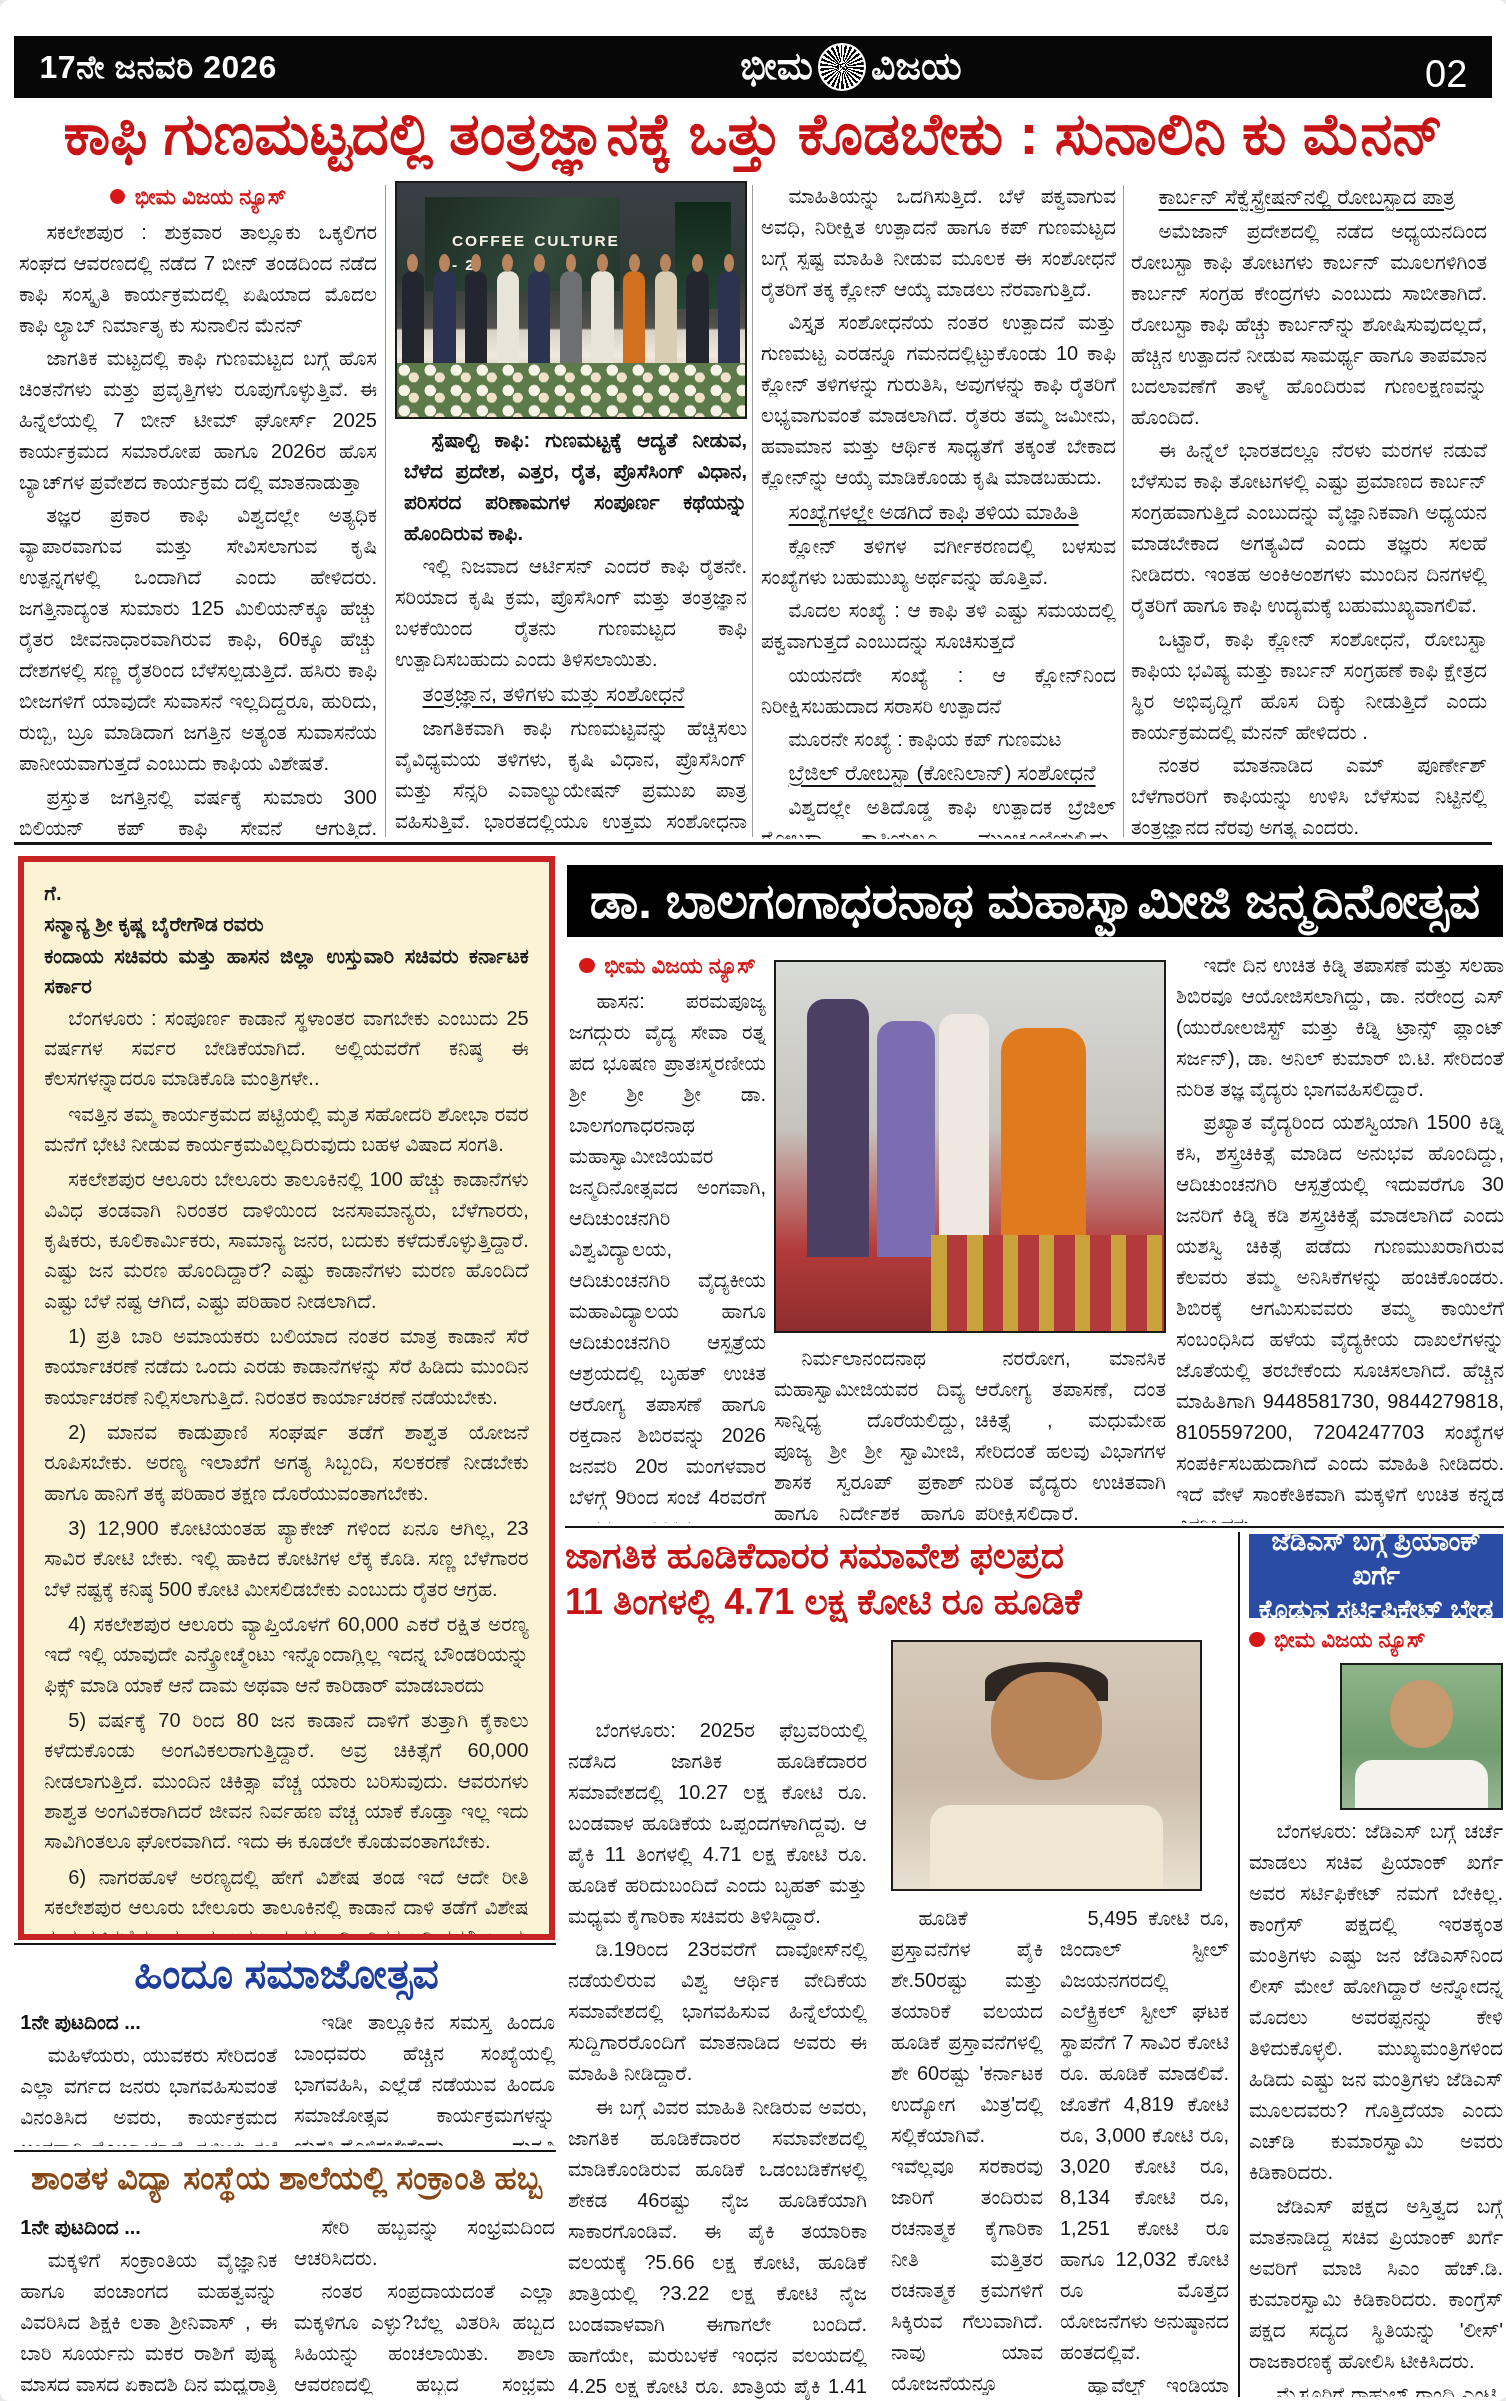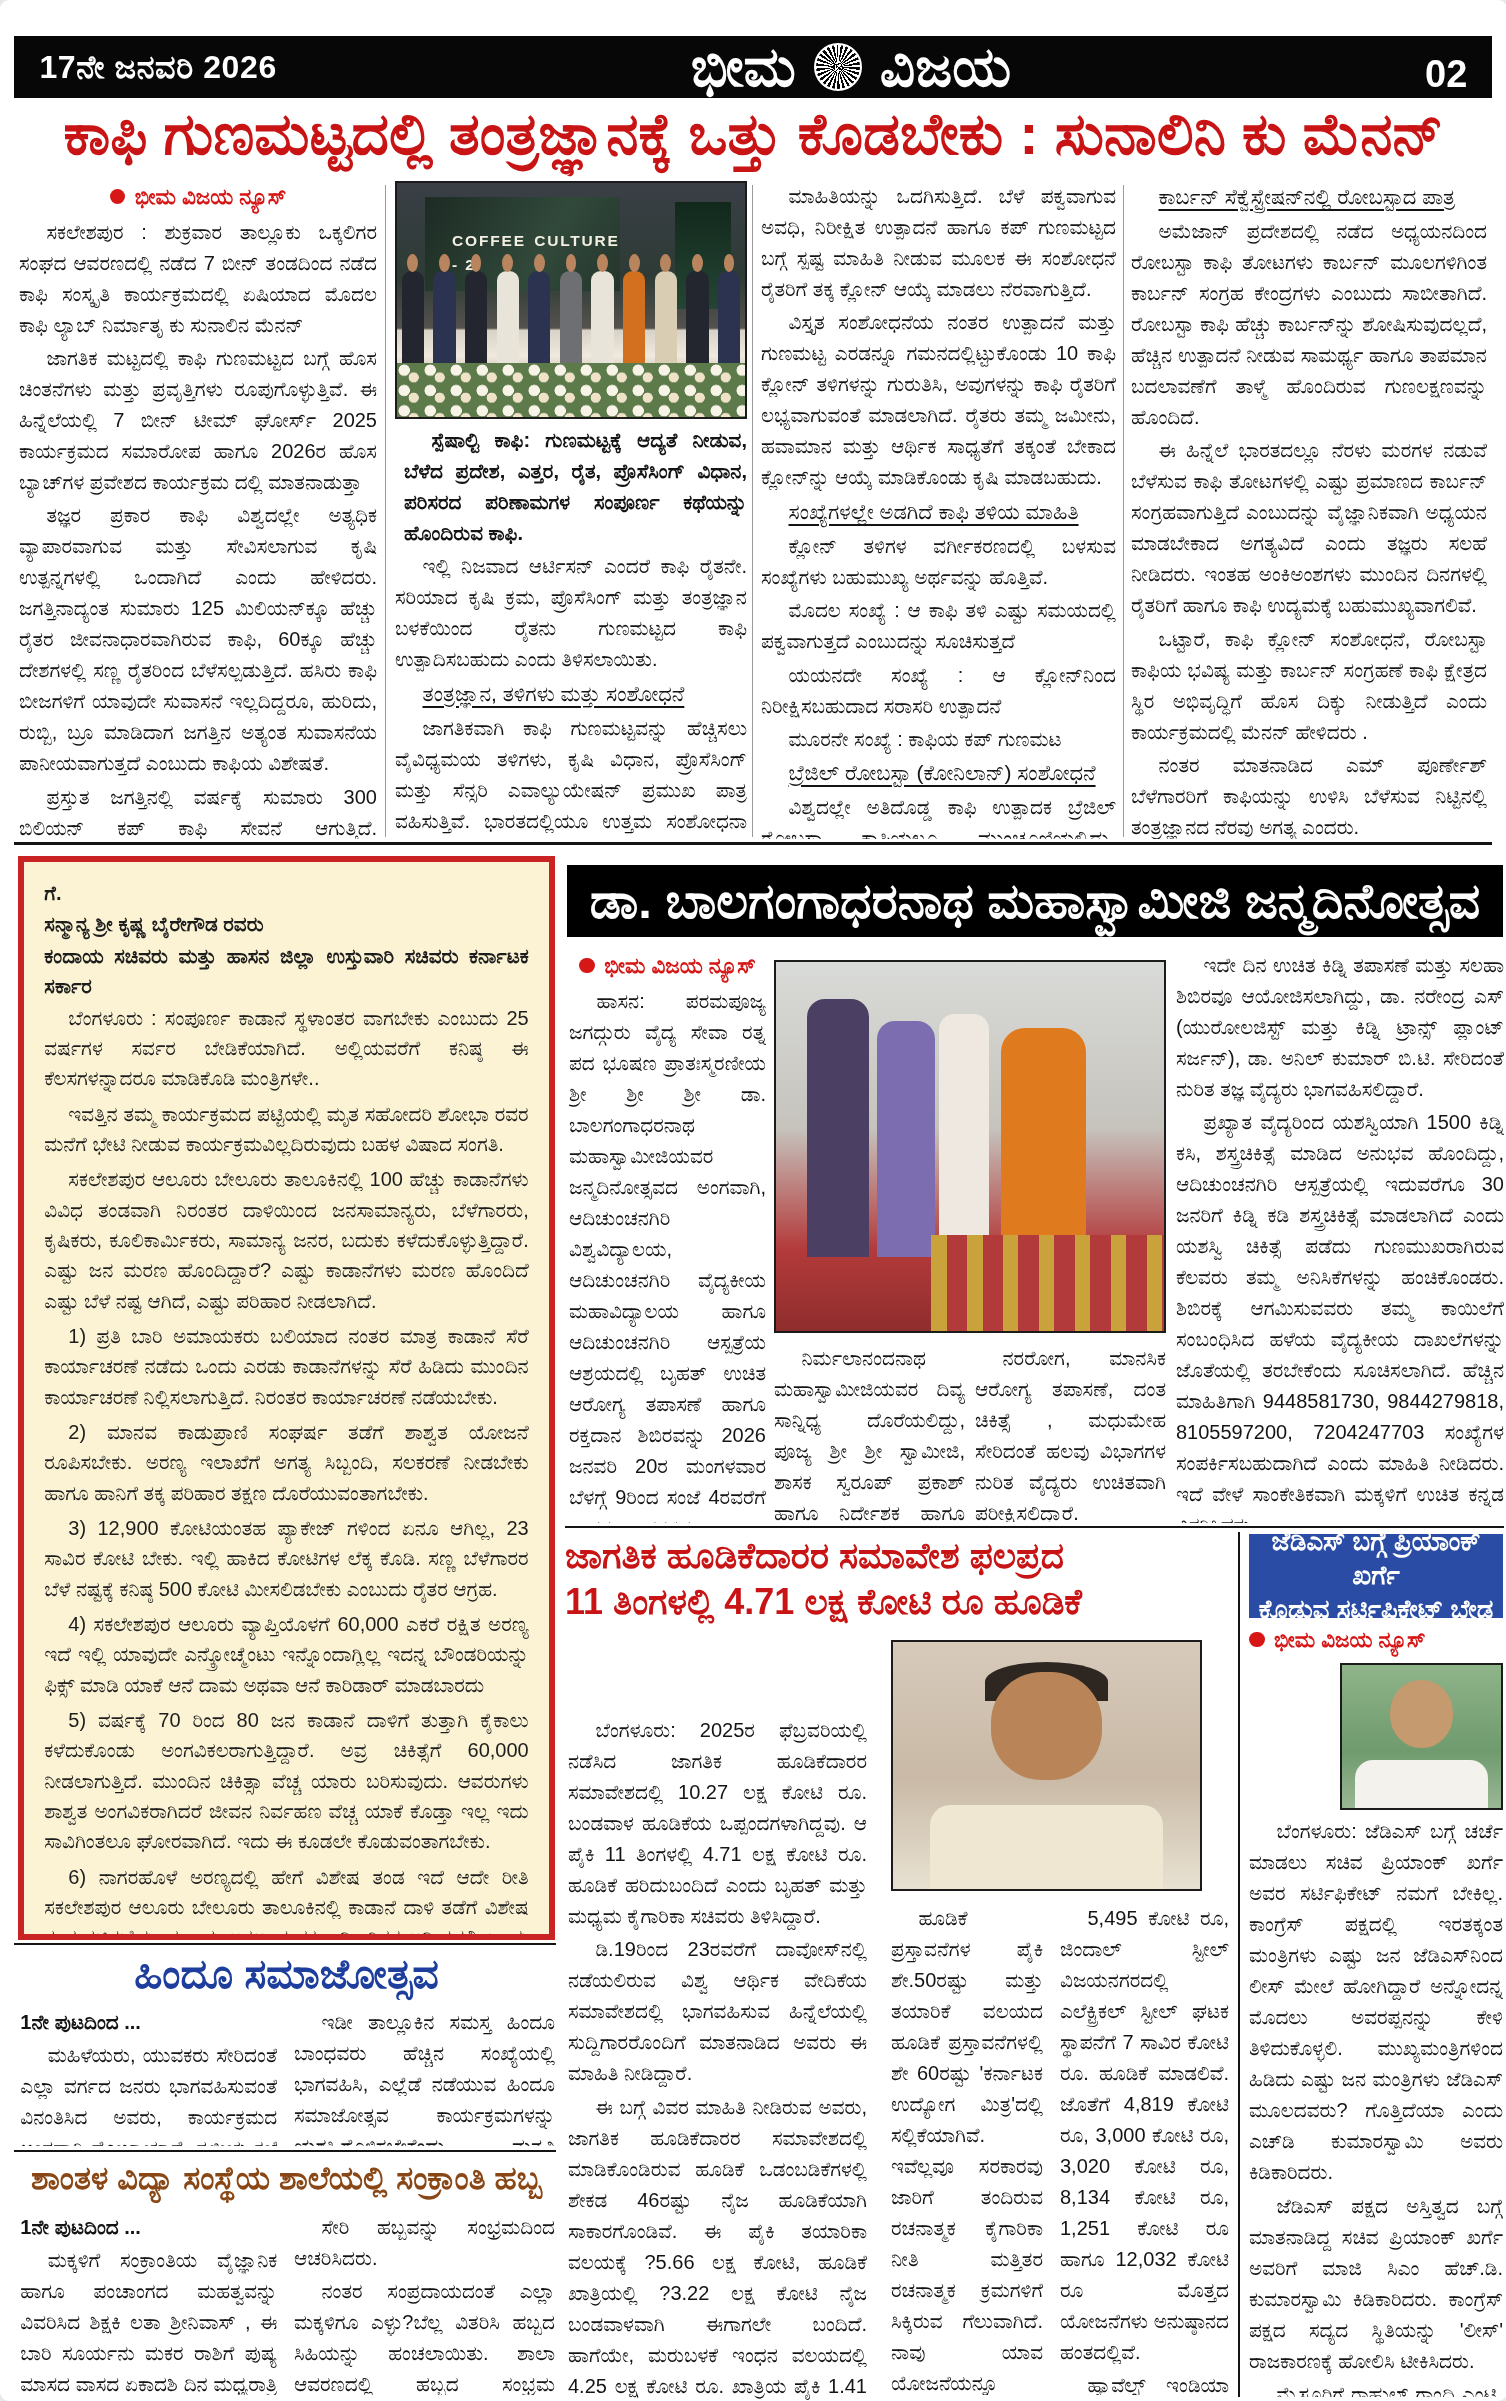--- a/index.html
+++ b/index.html
@@ -2,25 +2,25 @@
 <html style="font-size:9.6px"><head>
 <meta charset="utf-8">
 <style>
   html,body{margin:0;padding:0;background:#e8e8e8;}
   .page{position:relative;width:1507px;height:2401px;background:#ffffff;overflow:hidden;
         font-family:"Liberation Sans","DejaVu Sans",sans-serif;color:#141414;border-radius:9px;}
   
   .masthead{position:absolute;left:14.4px;top:36px;width:1478px;height:62px;background:#070707;
             color:#fff;display:flex;align-items:center;justify-content:space-between;padding:0 25px;box-sizing:border-box;}
   .mast-date{font-size:32px;font-weight:bold;letter-spacing:0.6px;}
-  .mast-title{font-size:55px;font-weight:bold;display:flex;align-items:center;gap:18px;}
+  .mast-title{font-size:38px;font-weight:bold;display:flex;align-items:center;gap:5px;}
   .chakra{width:44px;height:44px;border-radius:50%;
           background:repeating-conic-gradient(#ffffff 0 7deg,#070707 7deg 14deg);
           border:2.4px solid #fff;display:inline-block;}
-  .mast-page{font-size:38px;font-weight:bold;margin-top:15px;}
+  .mast-page{font-size:38px;font-weight:normal;margin-top:15px;}
   
   .main-headline{position:absolute;left:0;top:104px;width:1507px;text-align:center;
                  color:#c81414;font-size:58px;font-weight:bold;line-height:1.05;}
   
   .col{position:absolute;overflow:hidden;text-align:justify;font-size:20px;line-height:1.55;}
   .col p{margin:0 0 2.4px 0;text-indent:27.5px;}
   .byline{color:#d71616;font-weight:bold;text-align:center;font-size:21.5px;margin:0 0 6px 0;text-indent:0!important;}
   .byline .dot{display:inline-block;width:15.5px;height:15.5px;border-radius:50%;background:#d71616;margin-right:9.6px;}
   .subhead{font-weight:normal;font-size:21px;text-decoration:underline;text-underline-offset:4.8px;margin:6px 0 4.8px 0;text-indent:0;}
   .vrule{position:absolute;width:1.2px;background:#9a9a9a;}

